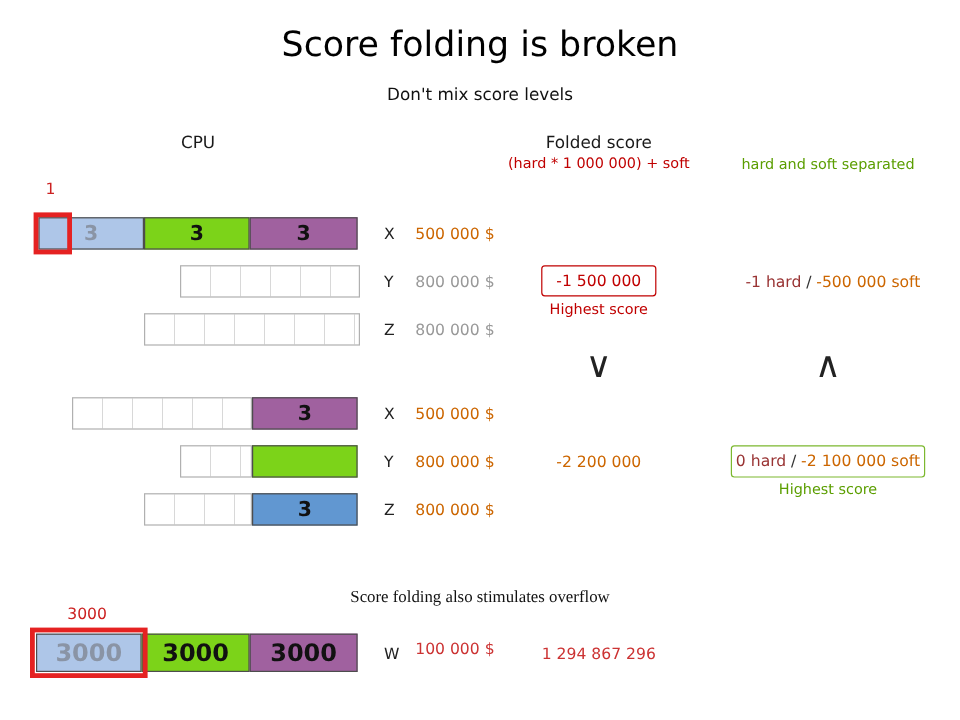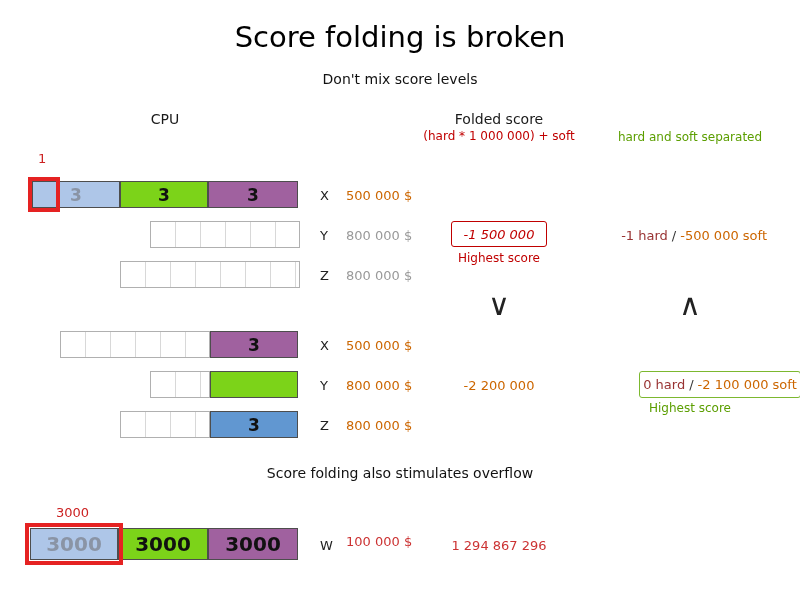--- a/index.html
+++ b/index.html
@@ -72,21 +72,21 @@
   <div class="bar purplebar" style="left:208px;top:181px;width:90px;">
       <span>3</span>
     </div>
   <div class="hl" style="left:28px;top:177px;width:32px;height:35px;"></div>
   <div class="abs rowlabel" style="left:320px;top:188px;">X</div>
   <div class="abs money orange" style="left:346px;top:188px;">500 000 $</div>
 
   <div class="grid" style="left:150px;top:221px;width:150px;"></div>
   <div class="abs rowlabel" style="left:320px;top:228px;">Y</div>
   <div class="abs money grayt" style="left:346px;top:228px;">800 000 $</div>
-  <div class="scorebox red" style="left:451px;top:221px;width:96px;height:26px;font-style:italic;">
+  <div class="scorebox red" style="left:451px;top:221px;width:96px;height:26px;">
       <span>-1 500 000</span>
     </div>
   <div class="abs note ctr red" style="left:429px;top:251px;width:140px;">Highest score</div>
   <div class="goodline" style="right:33px;top:228px;"><span class="hardt">-1 hard</span><span class="sep">/</span><span class="orange">-500 000 soft</span></div>
 
   <div class="grid" style="left:120px;top:261px;width:180px;"></div>
   <div class="abs rowlabel" style="left:320px;top:268px;">Z</div>
   <div class="abs money grayt" style="left:346px;top:268px;">800 000 $</div>
 
   <div class="abs cmp ctr" style="left:429px;top:290px;width:140px;">∨</div>
@@ -99,35 +99,35 @@
   <div class="abs rowlabel" style="left:320px;top:338px;">X</div>
   <div class="abs money orange" style="left:346px;top:338px;">500 000 $</div>
 
   <div class="grid" style="left:150px;top:371px;width:60px;"></div>
   <div class="bar greenbar" style="left:210px;top:371px;width:88px;">
       <span></span>
     </div>
   <div class="abs rowlabel" style="left:320px;top:378px;">Y</div>
   <div class="abs money orange" style="left:346px;top:378px;">800 000 $</div>
   <div class="abs money ctr orange" style="left:429px;top:378px;width:140px;">-2 200 000</div>
-  <div class="scorebox goodbox" style="left:639px;top:371px;width:162px;height:27px;">
+  <div class="scorebox goodbox" style="left:609px;top:371px;width:162px;height:27px;">
       <span class="hardt">0 hard</span>
       <span class="sep">/</span>
       <span class="orange">-2 100 000 soft</span>
     </div>
   <div class="abs note ctr green" style="left:620px;top:401px;width:140px;">Highest score</div>
 
   <div class="grid" style="left:120px;top:411px;width:90px;"></div>
   <div class="bar steelbar" style="left:210px;top:411px;width:88px;">
       <span>3</span>
     </div>
   <div class="abs rowlabel" style="left:320px;top:418px;">Z</div>
   <div class="abs money orange" style="left:346px;top:418px;">800 000 $</div>
 
-  <div class="abs subtitle ctr" style="top:465px;">Score folding also stimulates overflow</div>
+  <div class="abs subtitle ctr" style="top:491px;font-family:Liberation Serif, serif;">Score folding also stimulates overflow</div>
   <div class="abs ann" style="left:56px;top:505px;">3000</div>
   <div class="bar lightblue tall" style="left:30px;top:528px;width:88px;">
       <span class="grayval">3000</span>
     </div>
   <div class="bar greenbar tall" style="left:118px;top:528px;width:90px;">
       <span>3000</span>
     </div>
   <div class="bar purplebar tall" style="left:208px;top:528px;width:90px;">
       <span>3000</span>
     </div>

